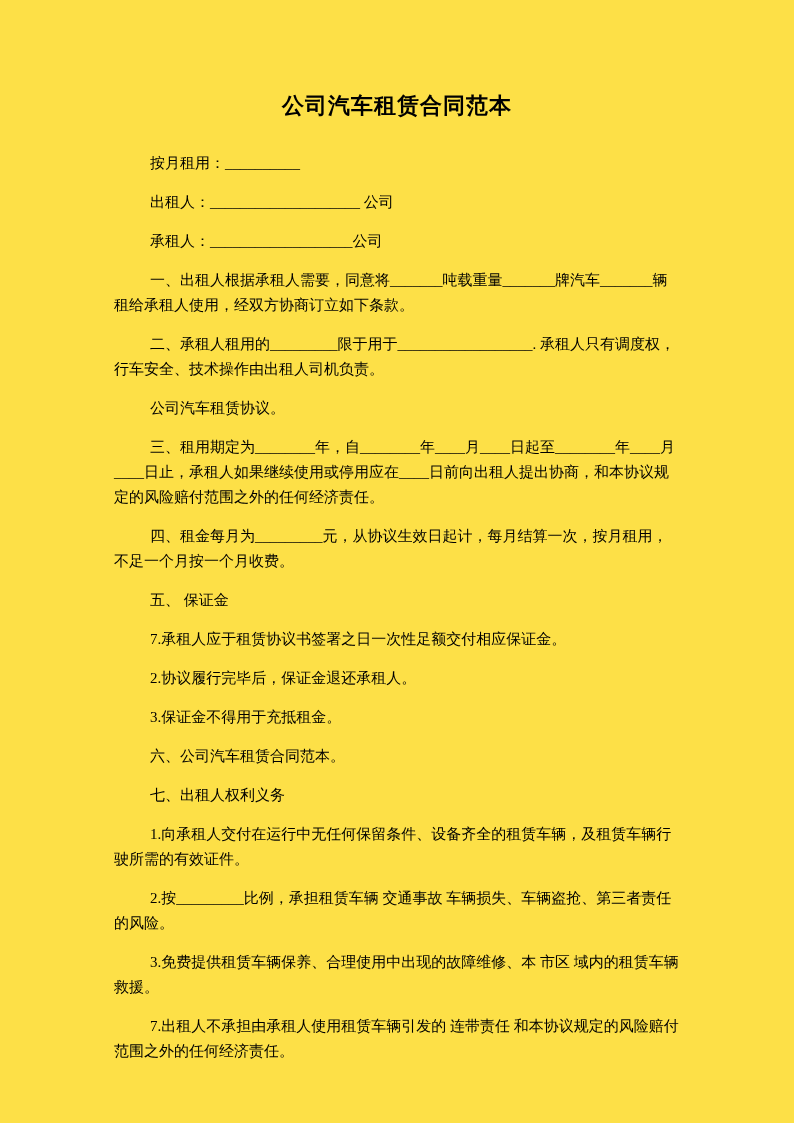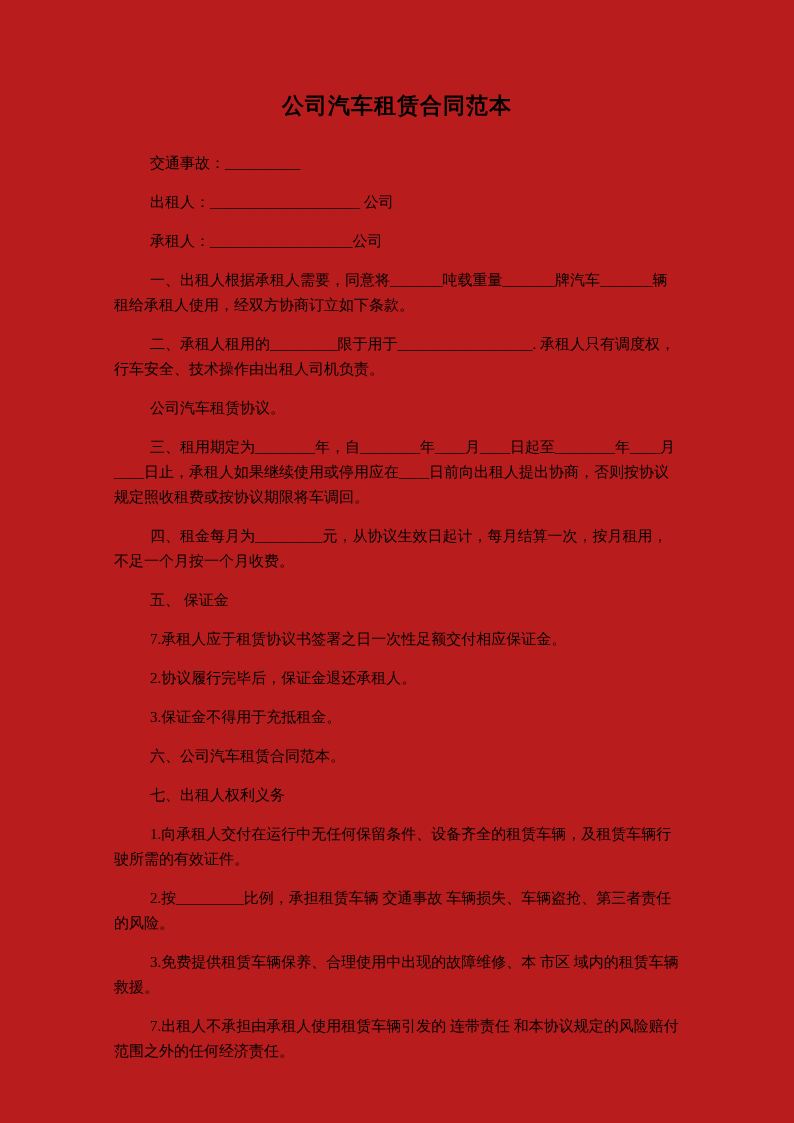--- a/index.html
+++ b/index.html
@@ -12,21 +12,21 @@
     height: 1123px;
     font-family: "Liberation Serif", "DejaVu Serif", serif;
     color: #000000;
     overflow: hidden;
   }
   .page {
     box-sizing: border-box;
     width: 794px;
     height: 1123px;
     padding: 92px 114px 40px 114px;
-    background: #b91c1c;
+    background: #fde047;
   }
   .doc-title {
     font-size: 22px;
     font-weight: bold;
     text-align: center;
     margin: 0 0 30px 0;
     line-height: 1.3;
     letter-spacing: 1px;
   }
   .doc-paragraph {
@@ -37,27 +37,27 @@
     text-align: left;
     word-break: break-all;
   }
 </style>
 </head>
 <body>
 
 <div class="page">
   <h1 class="doc-title">公司汽车租赁合同范本</h1>
 
-  <p class="doc-paragraph">交通事故：__________</p>
+  <p class="doc-paragraph">按月租用：__________</p>
   <p class="doc-paragraph">出租人：____________________ 公司</p>
   <p class="doc-paragraph">承租人：___________________公司</p>
   <p class="doc-paragraph">一、出租人根据承租人需要，同意将_______吨载重量_______牌汽车_______辆租给承租人使用，经双方协商订立如下条款。</p>
   <p class="doc-paragraph">二、承租人租用的_________限于用于__________________. 承租人只有调度权，行车安全、技术操作由出租人司机负责。</p>
   <p class="doc-paragraph">公司汽车租赁协议。</p>
-  <p class="doc-paragraph">三、租用期定为________年，自________年____月____日起至________年____月____日止，承租人如果继续使用或停用应在____日前向出租人提出协商，否则按协议规定照收租费或按协议期限将车调回。</p>
+  <p class="doc-paragraph">三、租用期定为________年，自________年____月____日起至________年____月____日止，承租人如果继续使用或停用应在____日前向出租人提出协商，和本协议规定的风险赔付范围之外的任何经济责任。</p>
   <p class="doc-paragraph">四、租金每月为_________元，从协议生效日起计，每月结算一次，按月租用，不足一个月按一个月收费。</p>
   <p class="doc-paragraph">五、 保证金</p>
   <p class="doc-paragraph">7.承租人应于租赁协议书签署之日一次性足额交付相应保证金。</p>
   <p class="doc-paragraph">2.协议履行完毕后，保证金退还承租人。</p>
   <p class="doc-paragraph">3.保证金不得用于充抵租金。</p>
   <p class="doc-paragraph">六、公司汽车租赁合同范本。</p>
   <p class="doc-paragraph">七、出租人权利义务</p>
   <p class="doc-paragraph">1.向承租人交付在运行中无任何保留条件、设备齐全的租赁车辆，及租赁车辆行驶所需的有效证件。</p>
   <p class="doc-paragraph">2.按_________比例，承担租赁车辆 交通事故 车辆损失、车辆盗抢、第三者责任的风险。</p>
   <p class="doc-paragraph">3.免费提供租赁车辆保养、合理使用中出现的故障维修、本 市区 域内的租赁车辆救援。</p>

